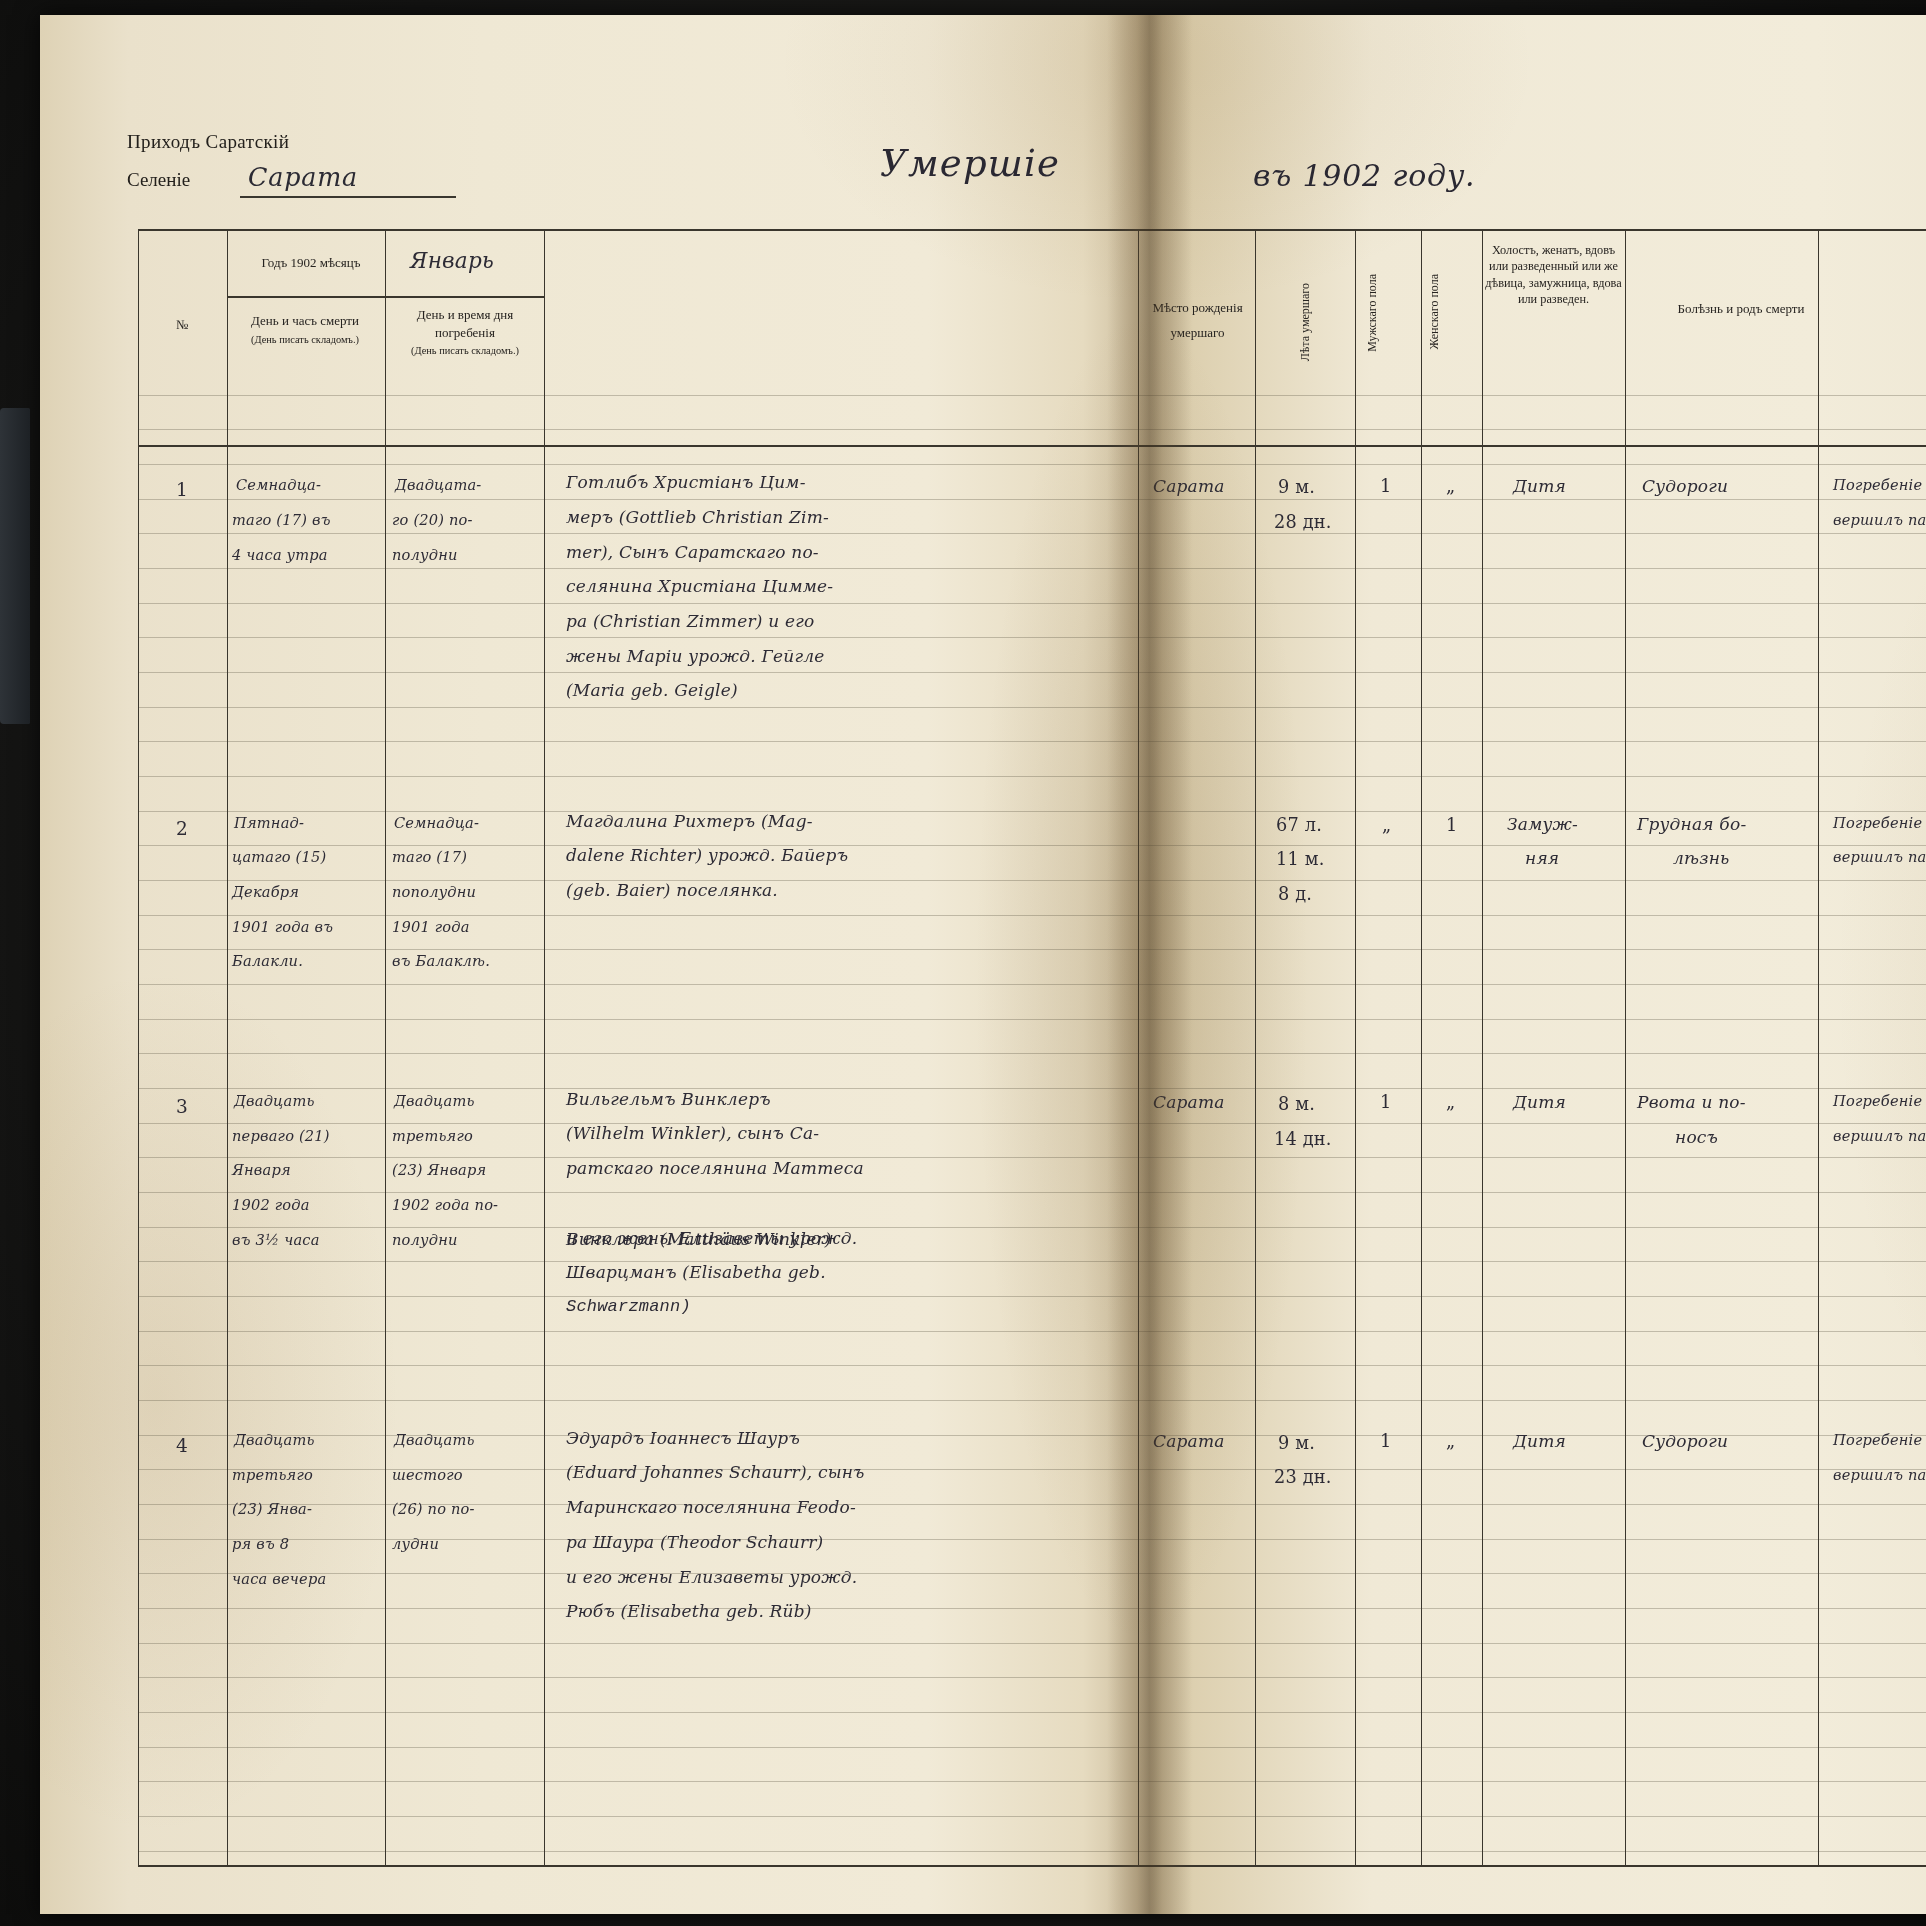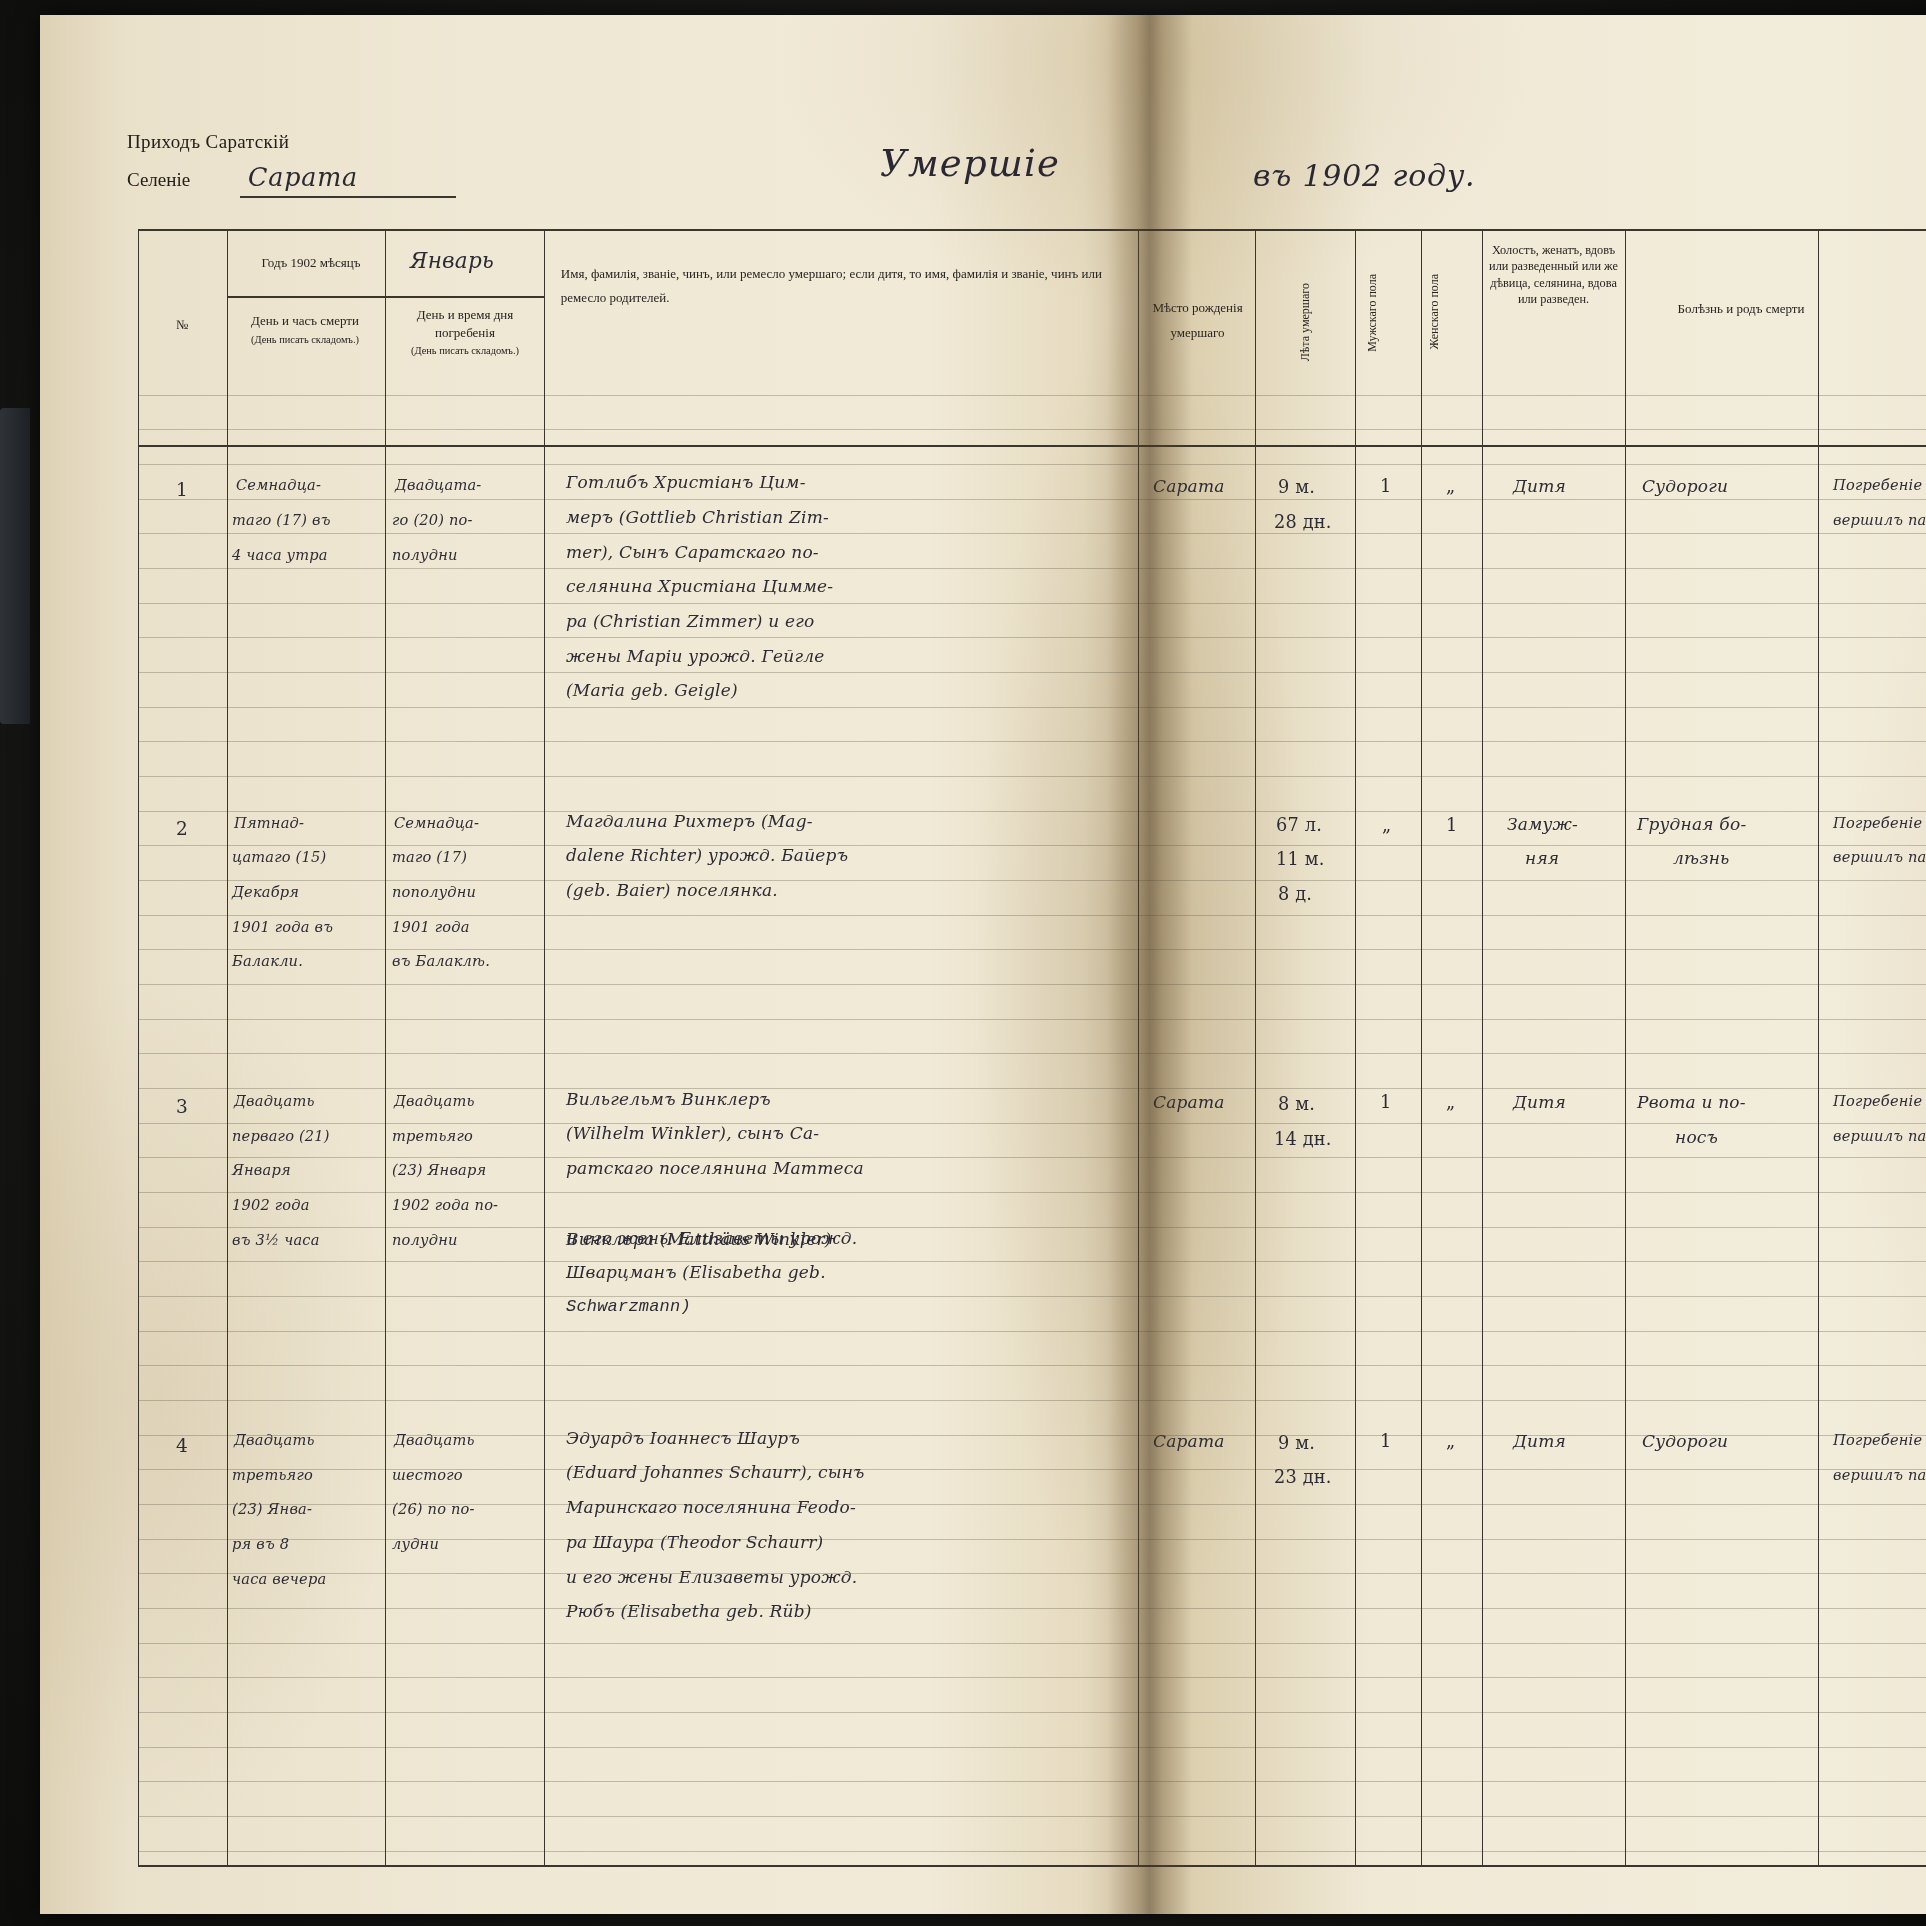--- a/index.html
+++ b/index.html
@@ -265,29 +265,28 @@
       <div class="colhead" style="left:89px; top:83px; width:156px;">
         <span>День и часъ смерти</span><br>
         <span class="small">(День писать складомъ.)</span>
       </div>
 
       <div class="colhead" style="left:250px; top:77px; width:154px;">
         <span>День и время дня погребенiя</span><br>
         <span class="small">(День писать складомъ.)</span>
       </div>
 
-      <div class="colhead" style="left:412px; top:33px; width:584px; text-align:left; padding:0 10.8px; line-height:1.85;">Имя, фамилiя, званiе, чинъ, или ремесло умершаго; если дитя, то имя, фамилiя и званiе, чинъ или ремесло родителей.</div>
 
       <div class="colhead" style="left:1002px; top:67px; width:115px; line-height:1.9;">Мѣсто рожденiя умершаго</div>
 
       <div class="vert" style="left:1160px; top:54px;">Лѣта умершаго</div>
       <div class="vert" style="left:1227px; top:45px;">Мужскаго пола</div>
       <div class="vert" style="left:1289px; top:45px;">Женскаго пола</div>
 
-      <div class="colhead" style="left:1346px; top:12.3px; width:139px; line-height:1.35; font-size:12.3px;">Холостъ, женатъ, вдовъ или разведенный или же дѣвица, селянина, вдова или разведен.</div>
+      <div class="colhead" style="left:1346px; top:12.3px; width:139px; line-height:1.35; font-size:12.3px;">Холостъ, женатъ, вдовъ или разведенный или же дѣвица, замужница, вдова или разведен.</div>
 
       <div class="colhead" style="left:1489px; top:67px; width:228px; line-height:2.0;">Болѣзнь и родъ смерти</div>
 
       <div class="colhead" style="left:1682px; top:98px; width:404px;">Общiя замѣчанiя.</div>
 
       <div>
         <div class="rowno" style="left:38px; top:250px;">1</div>
 
         <div class="hw small" style="left:98px; top:247px;">Семнадца-</div>
         <div class="hw small" style="left:94px; top:282px;">таго (17) въ</div>

